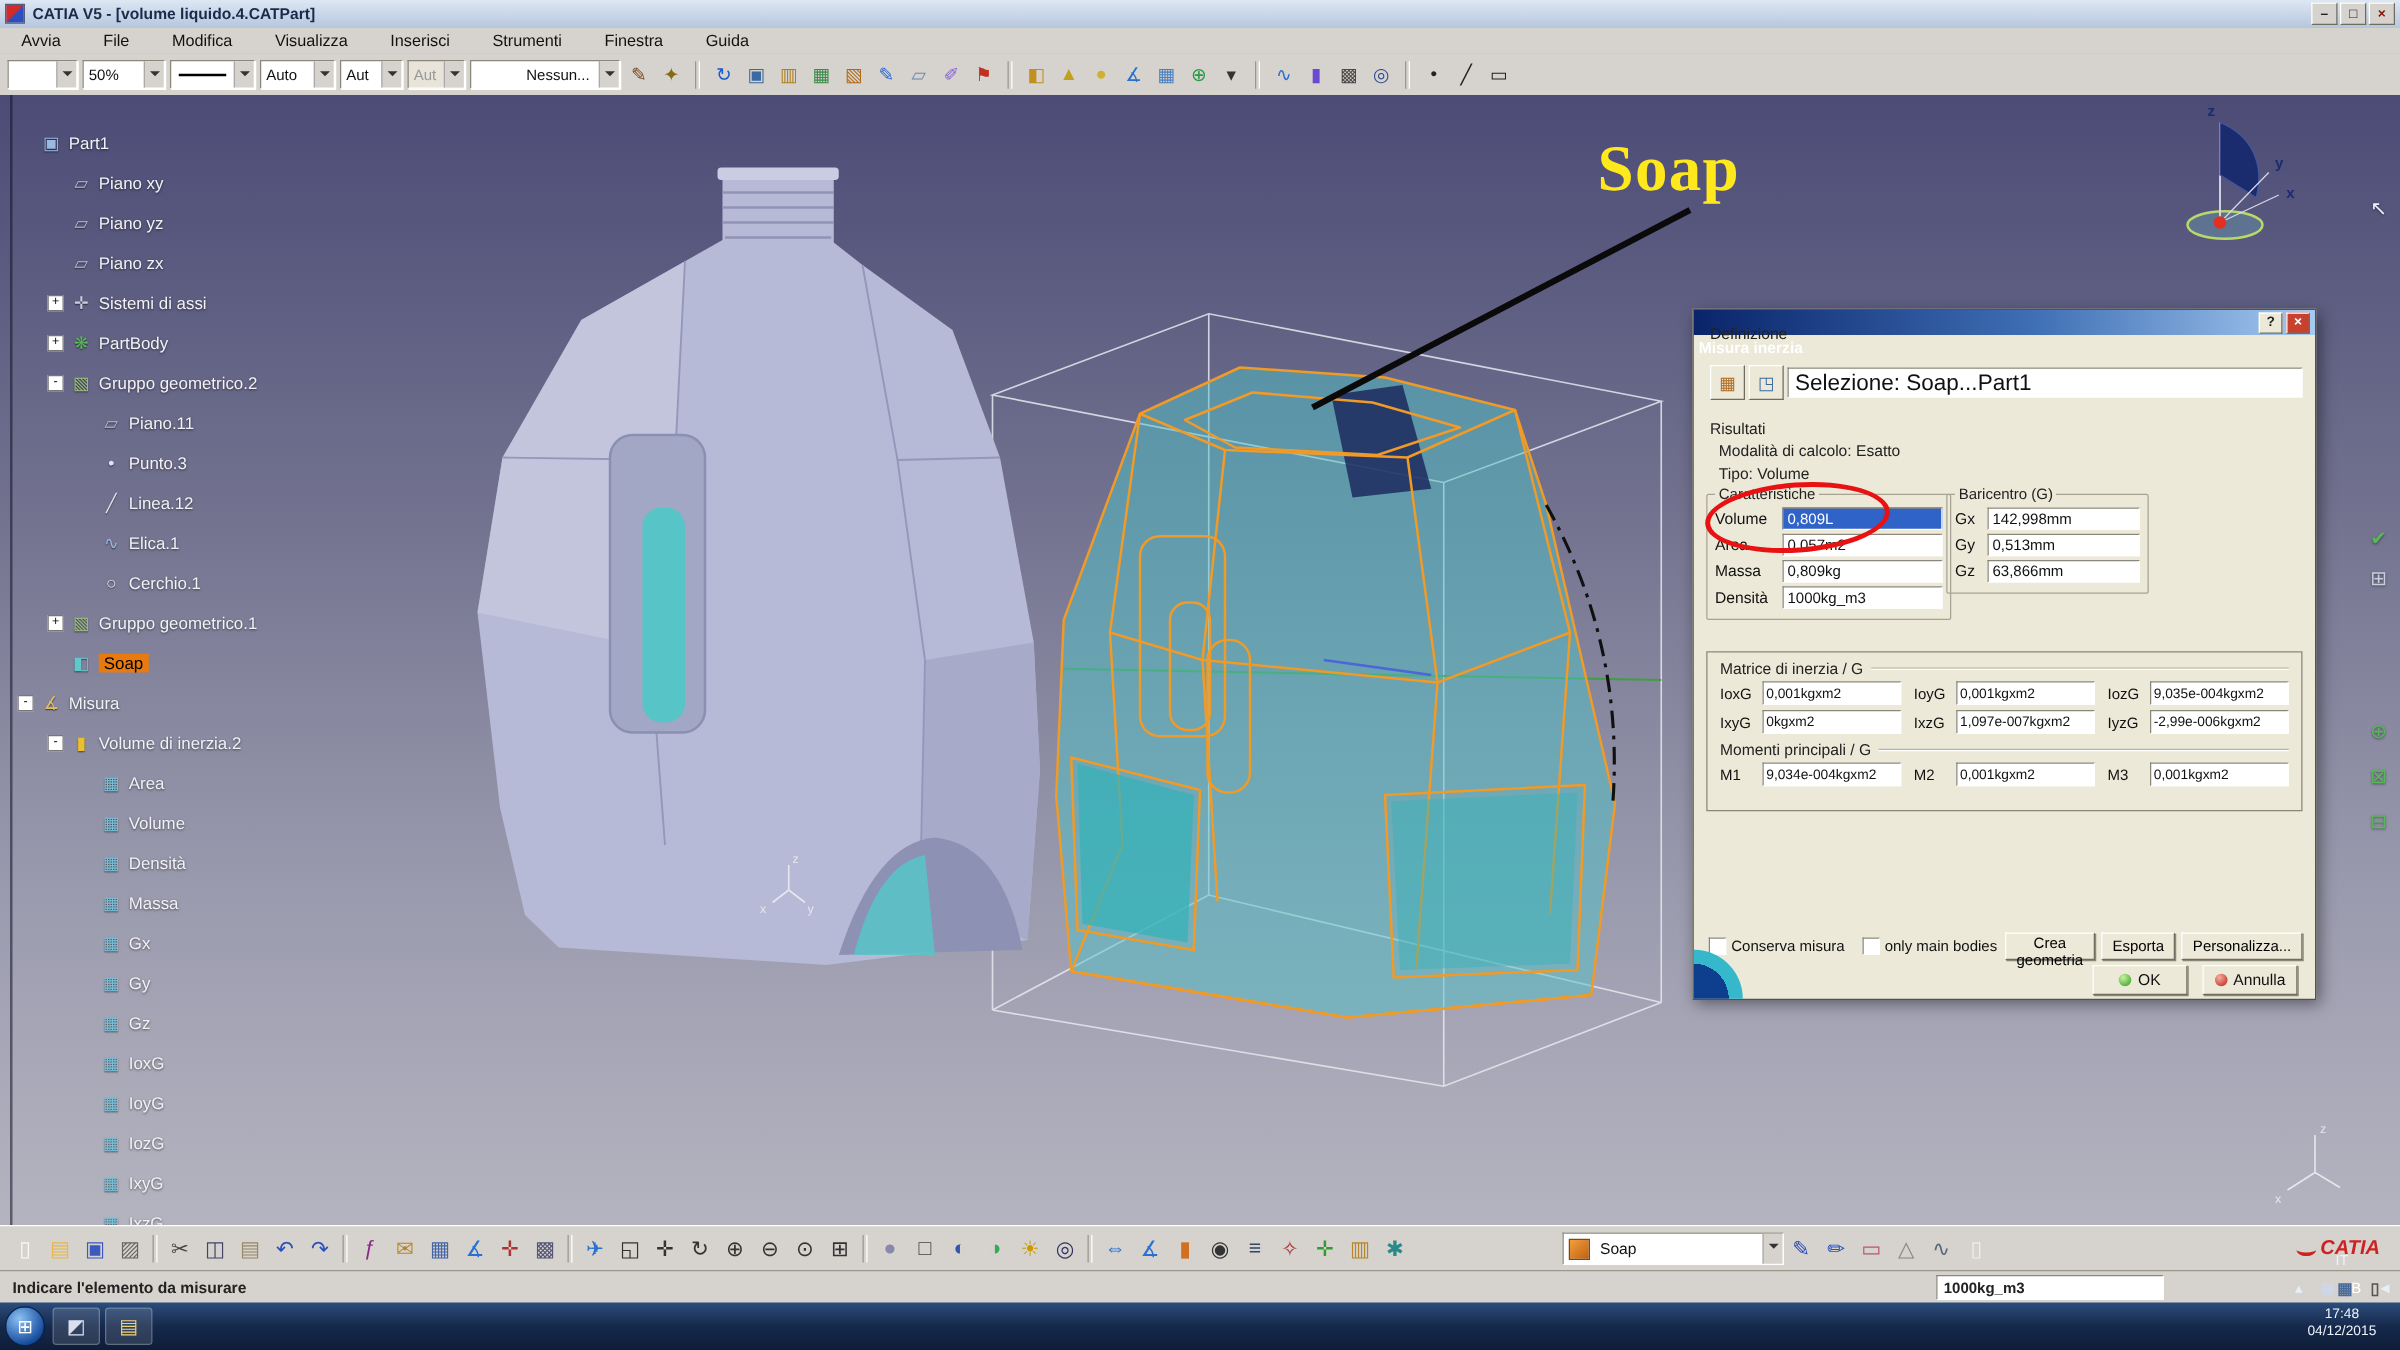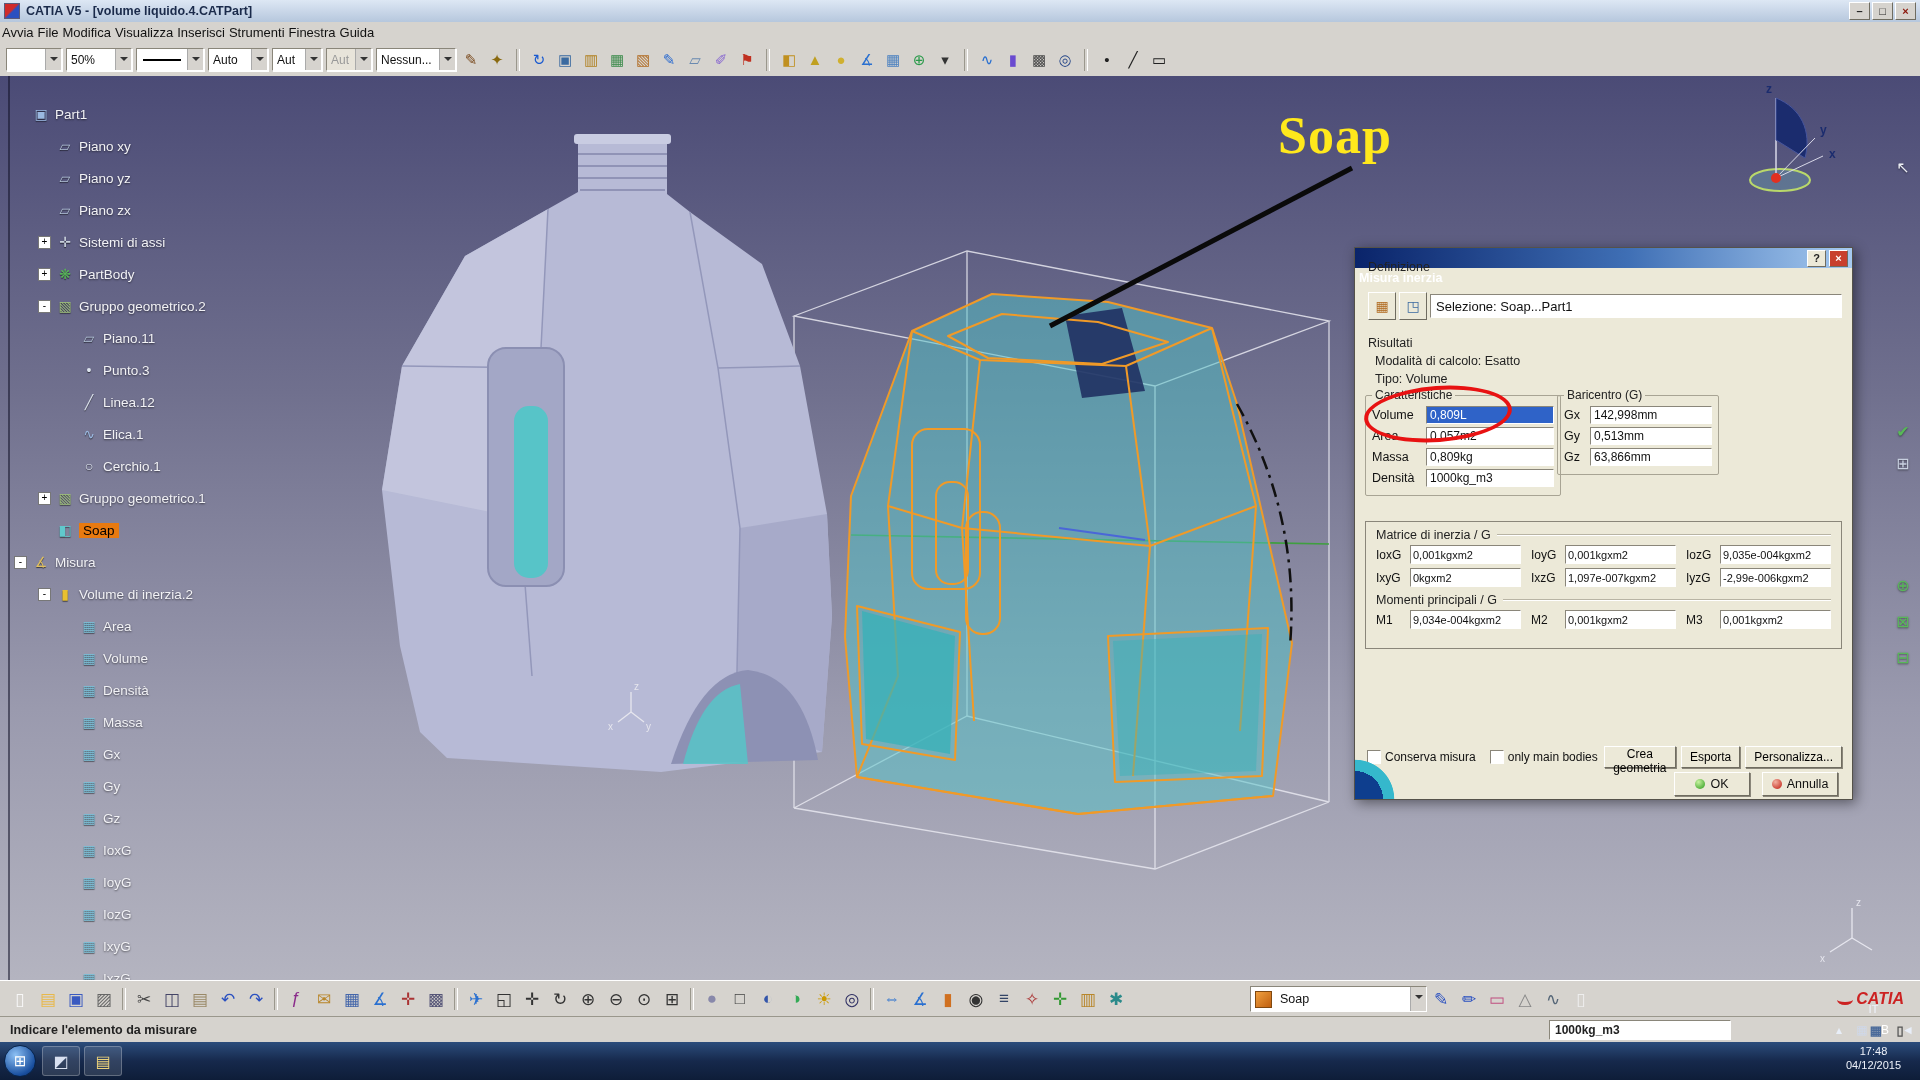--- a/index.html
+++ b/index.html
@@ -11,21 +11,21 @@
             padding:0 4px;background:linear-gradient(180deg,#dde7f4,#b6c7dd);border-bottom:1px solid #8fa0b8;
             font-size:12.5px;font-weight:bold;color:#1a2a4a;}
   .app-icon{width:14px;height:14px;background:linear-gradient(135deg,#d02a2a 45%,#2a50c0 55%);border:1px solid #5a5a7a;}
   .win-btns{margin-left:auto;display:flex;gap:2px;}
   .win-btn{width:19px;height:16px;display:flex;align-items:center;justify-content:center;font-size:11px;font-weight:bold;
            background:#d6d3ce;border:1px solid;border-color:#fff #6f6c60 #6f6c60 #fff;color:#222;}
   .win-btn.close{color:#8a1408;}
 
   .menubar{position:absolute;top:22px;left:0;right:0;height:21px;display:flex;align-items:center;
            background:#d6d3ce;border-bottom:1px solid #b8b5aa;font-size:13px;}
-  .menu-item{padding:0 2px;height:100%;display:flex;align-items:center;cursor:default;}
+  .menu-item{padding:0 17px;height:100%;display:flex;align-items:center;cursor:default;}
 
   .toolbar-top{position:absolute;top:43px;left:0;right:0;height:33px;display:flex;align-items:center;gap:2px;
                padding:0 6px;background:#d6d3ce;border-bottom:1px solid #4d7c0f;}
   .combo-row{display:flex;align-items:center;gap:4px;}
   .combo{display:inline-flex;align-items:stretch;height:21px;background:#fff;border:1px solid;
          border-color:#8a867a #fff #fff #8a867a;box-shadow:1px 1px 0 #fff;font-size:12px;flex:none;}
   .combo-val{flex:1;display:flex;align-items:center;padding:0 4px;overflow:hidden;white-space:nowrap;}
   .combo.line-swatch .combo-val::after{content:"";flex:1;height:2px;background:#000;margin:auto 2px;}
   .combo.disabled{background:#e8e4da;color:#999;}
   .combo-arrow{width:15px;background:#d6d3ce;border-left:1px solid #aaa;position:relative;}
@@ -69,21 +69,21 @@
            font-weight:bold;background:#ece9d8;color:#222;border:1px solid;border-color:#fff #6f6c60 #6f6c60 #fff;}
   .dlg-btn.close{background:#c8402e;color:#fff;}
   .dlg-label{position:absolute;font-size:12.5px;color:#222;}
   .lbl-def{left:13px;top:12px;}
   .lbl-ris{left:13px;top:88px;}
   .lbl-mod{left:20px;top:106px;}
   .lbl-tipo{left:20px;top:124px;}
   .sel-row{position:absolute;left:13px;top:44px;right:10px;display:flex;gap:3px;align-items:center;}
   .dlg-icon-btn{width:26px;height:26px;display:flex;align-items:center;justify-content:center;font-size:14px;
                 color:var(--c,#444);background:#ece9d8;border:1px solid;border-color:#fff #6f6c60 #6f6c60 #fff;flex:none;}
-  .sel-field{flex:1;height:22px;display:flex;align-items:center;padding:0 5px;font-size:13px;background:#fff;
+  .sel-field{flex:1;height:22px;display:flex;align-items:center;padding:0 5px;font-size:18px;background:#fff;
              border:1px solid;border-color:#8a867a #fff #fff #8a867a;}
   .fs{position:absolute;border:1px solid #a8a494;border-radius:2px;padding:2px 6px 3px;margin:0;}
   .fs legend{font-size:12px;padding:0 3px;color:#222;}
   .fs-car{left:10px;top:140px;width:182px;height:101px;}
   .fs-bar{left:202px;top:140px;width:148px;height:80px;}
   .fr{display:flex;align-items:center;height:21px;gap:4px;}
   .fl{width:50px;font-size:12.5px;flex:none;}
   .fs-bar .fl{width:22px;}
   .fv{flex:1;height:16px;display:flex;align-items:center;padding:0 3px;font-size:12px;background:#fff;
       border:1px solid;border-color:#8a867a #fff #fff #8a867a;white-space:nowrap;overflow:hidden;}
@@ -200,21 +200,21 @@
         <span class="combo-arrow"></span>
       </span>
         <span class="combo" style="width: 48px;">
         <span class="combo-val">Aut</span>
         <span class="combo-arrow"></span>
       </span>
         <span class="combo disabled" style="width: 44px;">
         <span class="combo-val">Aut</span>
         <span class="combo-arrow"></span>
       </span>
-        <span class="combo" style="width: 78px;">
+        <span class="combo" style="width: 78px; padding-left: 40px;">
         <span class="combo-val">Nessun...</span>
         <span class="combo-arrow"></span>
       </span>
       </div>
     <div class="tt-icons">
 
     <span class="tbi" style="--c: #7a4a1e;">✎</span>
         <span class="tbi" style="--c: #8a6a10;">✦</span>
       </div>
     <div class="sep"></div>

